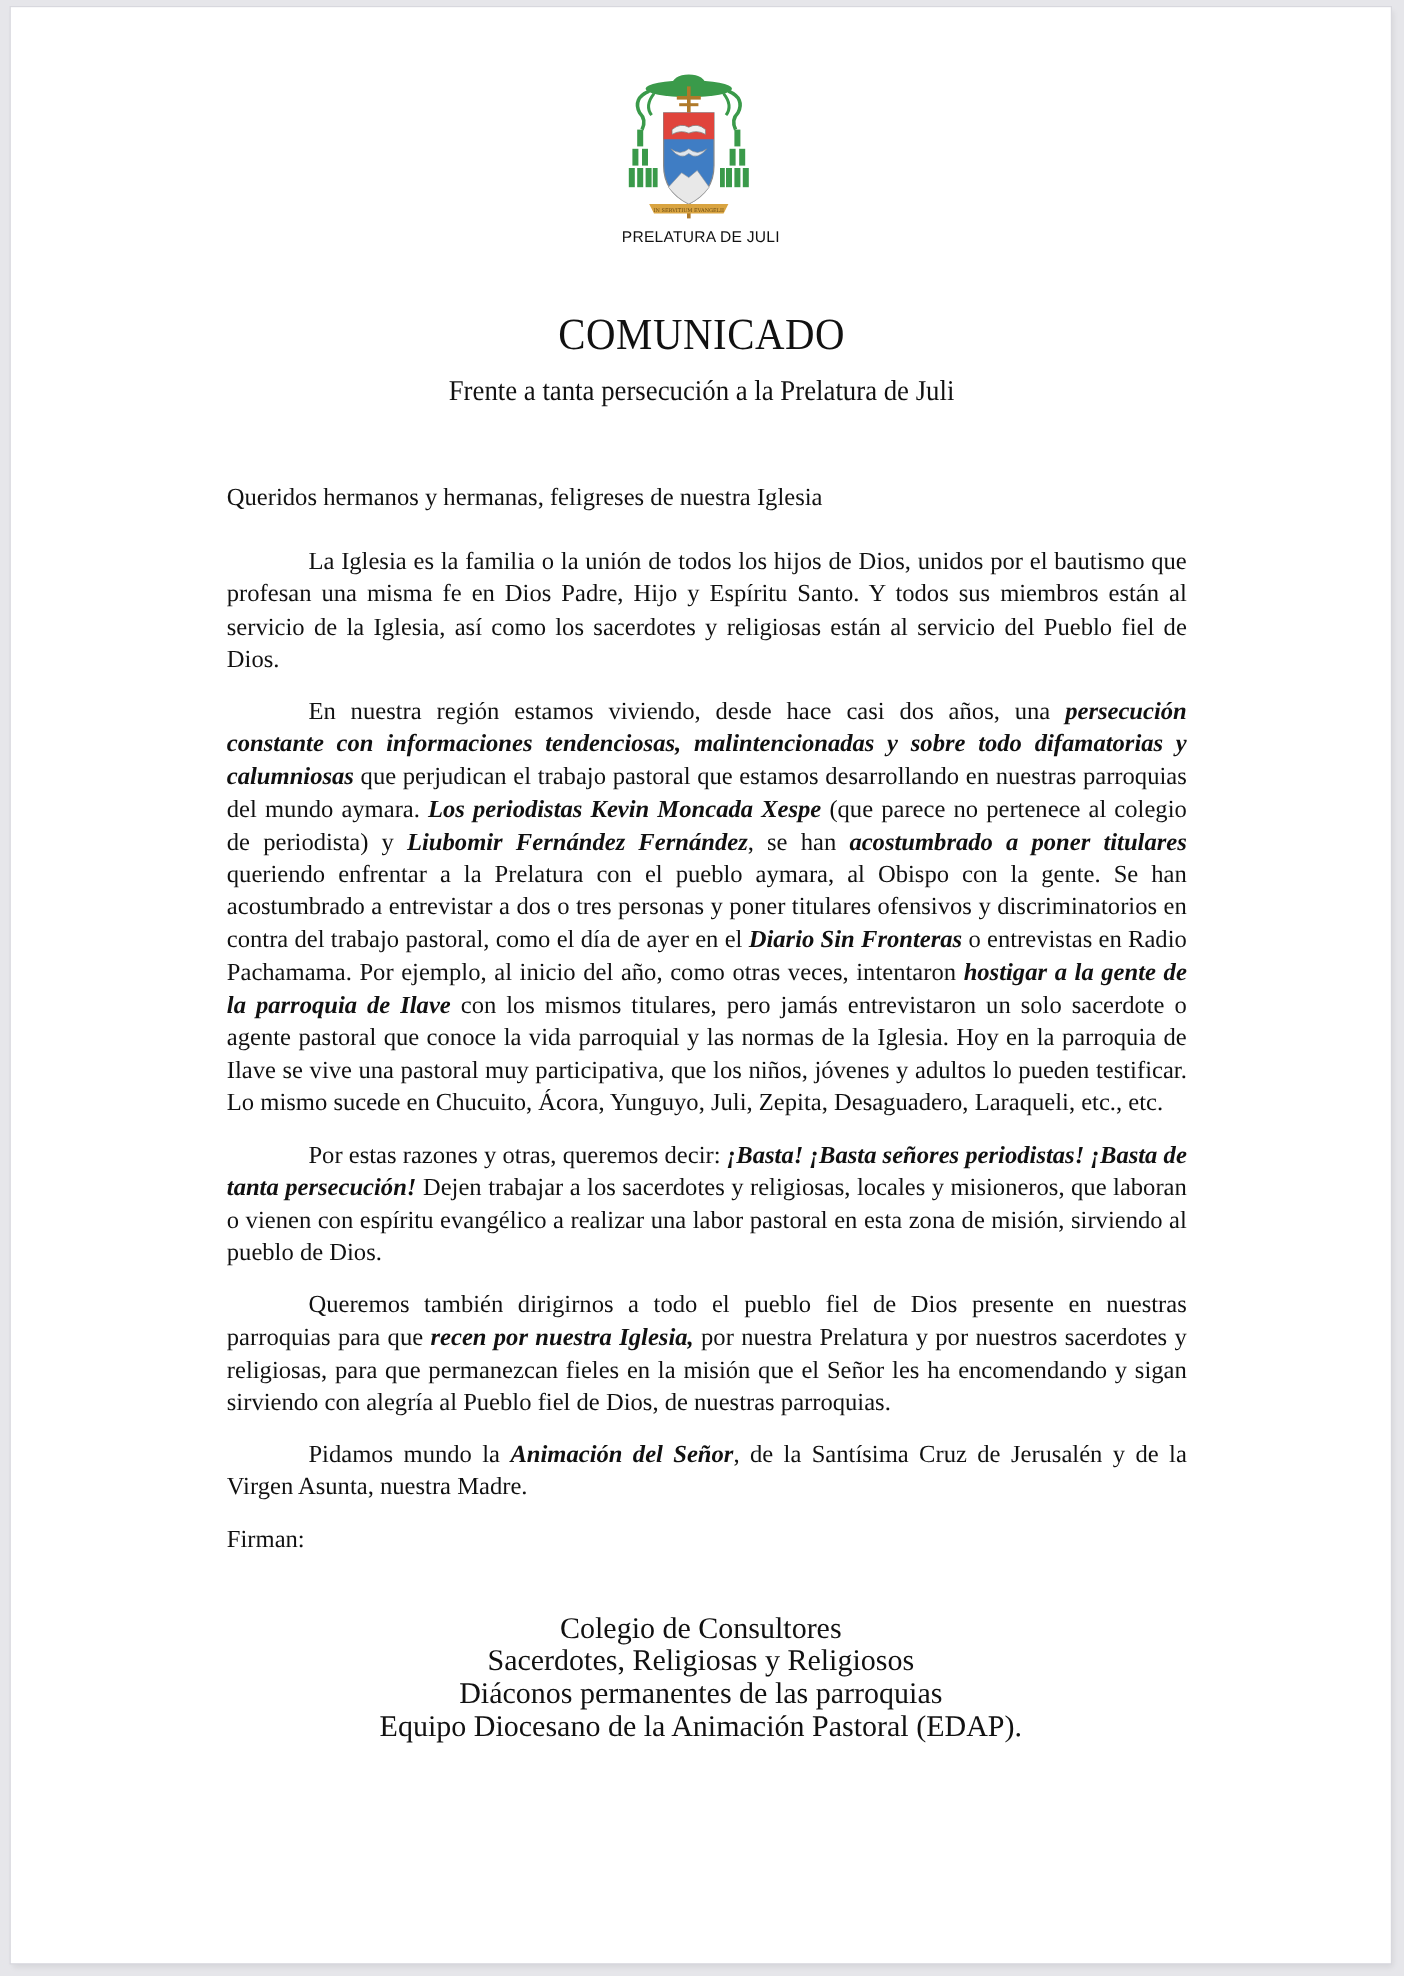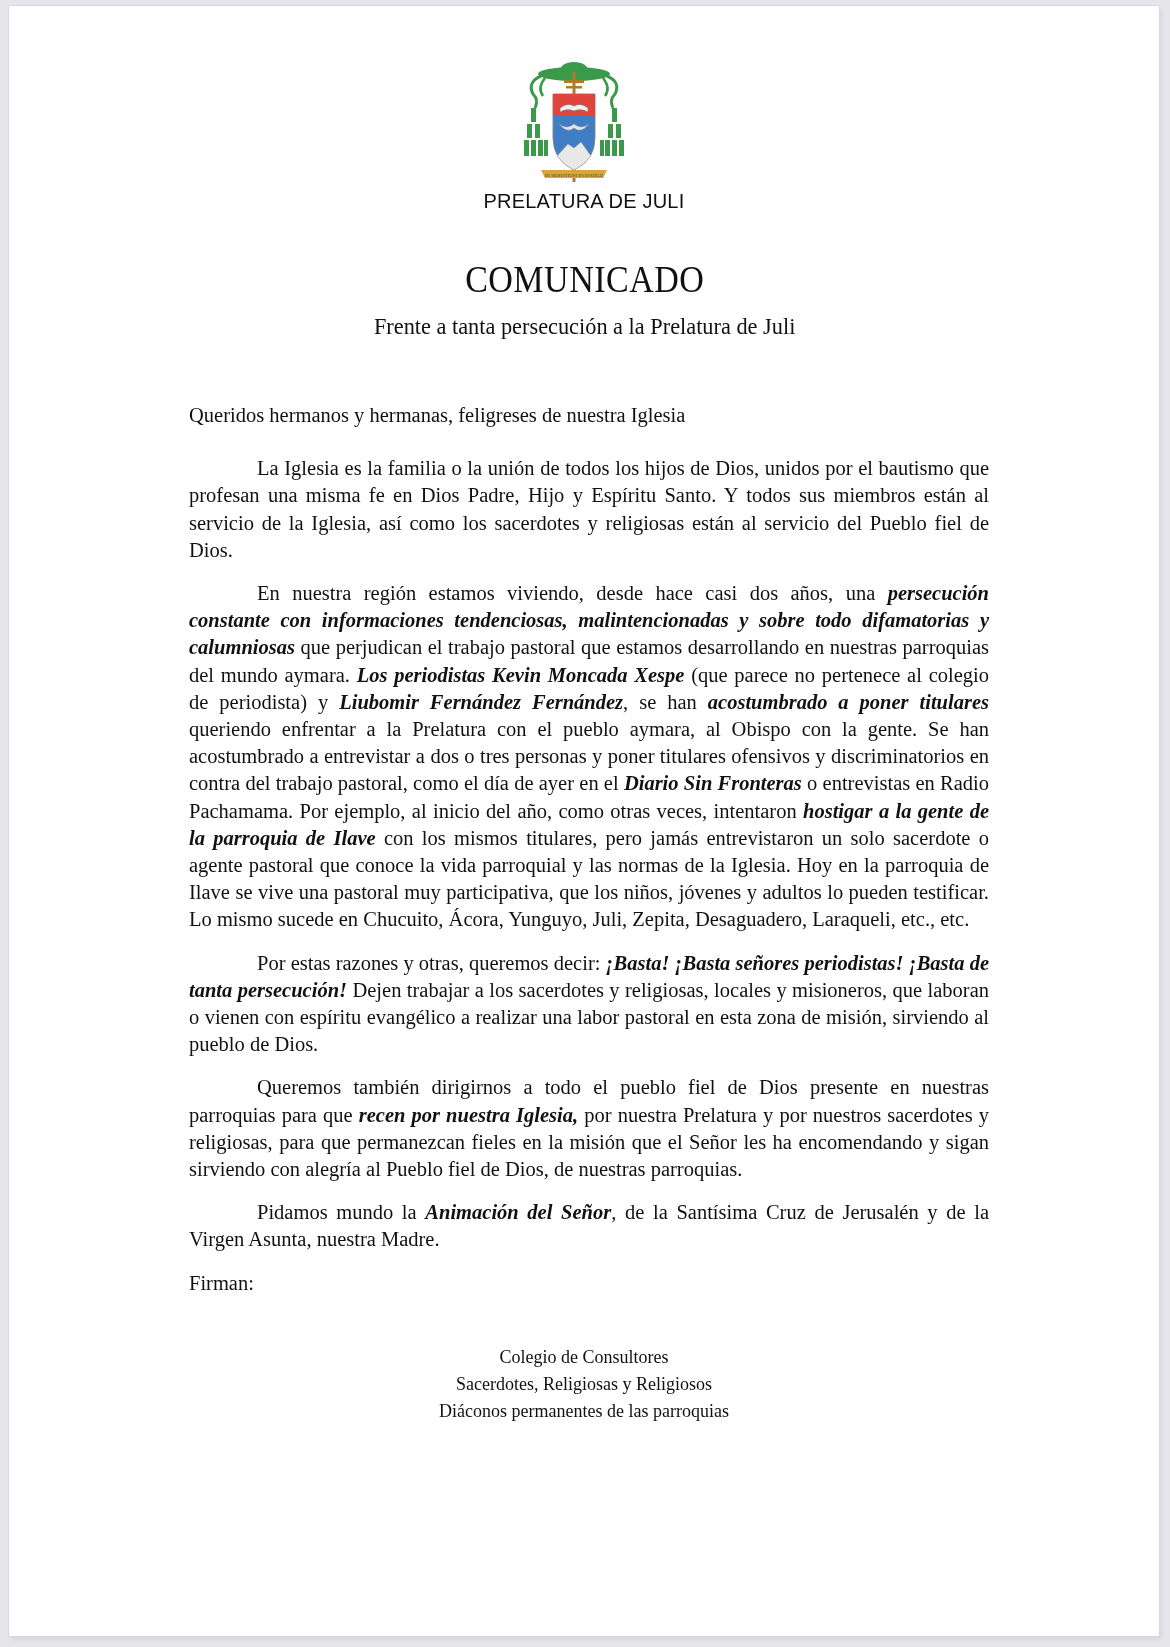--- a/index.html
+++ b/index.html
@@ -16,21 +16,21 @@
     box-shadow: 0 0 0 1px #d8d8de, 2px 3px 5px rgba(0,0,0,0.08);
   }
   .crest {
     position: absolute; left: 514px; top: 54px; width: 102px; height: 132px;
   }
   .crest svg { width: 100%; height: 100%; display: block; }
   .prelatura {
     position: absolute; left: 0; width: 100%; top: 184px;
     text-align: center;
     font-family: "Liberation Sans", "DejaVu Sans", sans-serif;
-    font-size: 20px; letter-spacing: 0.2px; color: #111;
+    font-size: 13px; letter-spacing: 0.2px; color: #111;
   }
   .title {
     position: absolute; left: 0; width: 100%; top: 252px;
     text-align: center; font-size: 37px; color: #111; letter-spacing: 0.5px;
     transform: scaleX(0.92); transform-origin: 584px 0;
   }
   .subtitle {
     position: absolute; left: 0; width: 100%; top: 307px;
     text-align: center; font-size: 24px; color: #111;
     transform: scaleX(0.93); transform-origin: 584px 0;
@@ -39,21 +39,21 @@
     position: absolute; left: 164px; top: 380px; width: 832px;
     font-size: 20.5px; line-height: 27.2px; color: #111;
   }
   .body p { margin: 16px; text-align: justify; }
   .body p.indent { text-indent: 68px; }
   .salutation { margin-bottom: 26px !important; text-align: left !important; }
   .body b { font-weight: bold; font-style: italic; }
   .firman { text-align: left; }
   .signatures {
     position: absolute; left: 0; width: 100%; top: 1338px;
-    text-align: center; font-size: 18px; line-height: 27.2px; color: #111;
+    text-align: center; font-size: 25px; line-height: 27.2px; color: #111;
   }
   .signatures div { margin: 0; }
 </style>
 </head>
 <body>
 
 <div class="page">
 
   <div class="crest">
     <svg viewBox="0 0 102 132" xmlns="http://www.w3.org/2000/svg">
@@ -116,15 +116,16 @@
     <p class="indent"><span>Por estas razones y otras, queremos decir:  </span><b>¡Basta! ¡Basta señores periodistas! ¡Basta de tanta persecución!</b><span> Dejen trabajar a los sacerdotes y religiosas, locales y misioneros, que laboran o vienen con espíritu evangélico a realizar una labor pastoral en esta zona de misión, sirviendo al pueblo de Dios.</span></p>
     <p class="indent"><span>Queremos también dirigirnos a todo el pueblo fiel de Dios presente en nuestras parroquias para que </span><b>recen por nuestra Iglesia,</b><span> por nuestra Prelatura y por nuestros sacerdotes y religiosas, para que permanezcan fieles en la misión que el Señor les ha encomendando y sigan sirviendo con alegría al Pueblo fiel de Dios, de nuestras parroquias.</span></p>
     <p class="indent"><span>Pidamos mundo la </span><b>Animación del Señor</b><span>, de la Santísima Cruz de Jerusalén y de la Virgen Asunta, nuestra Madre.</span></p>
     <p class="firman">Firman:</p>
   </div>
 
   <div class="signatures">
     <div>Colegio de Consultores</div>
     <div>Sacerdotes, Religiosas y Religiosos</div>
     <div>Diáconos permanentes de las parroquias</div>
+    <div>Equipo Diocesano de la Animación Pastoral (EDAP).</div>
   </div>
 
 </div>
 
 </body></html>

